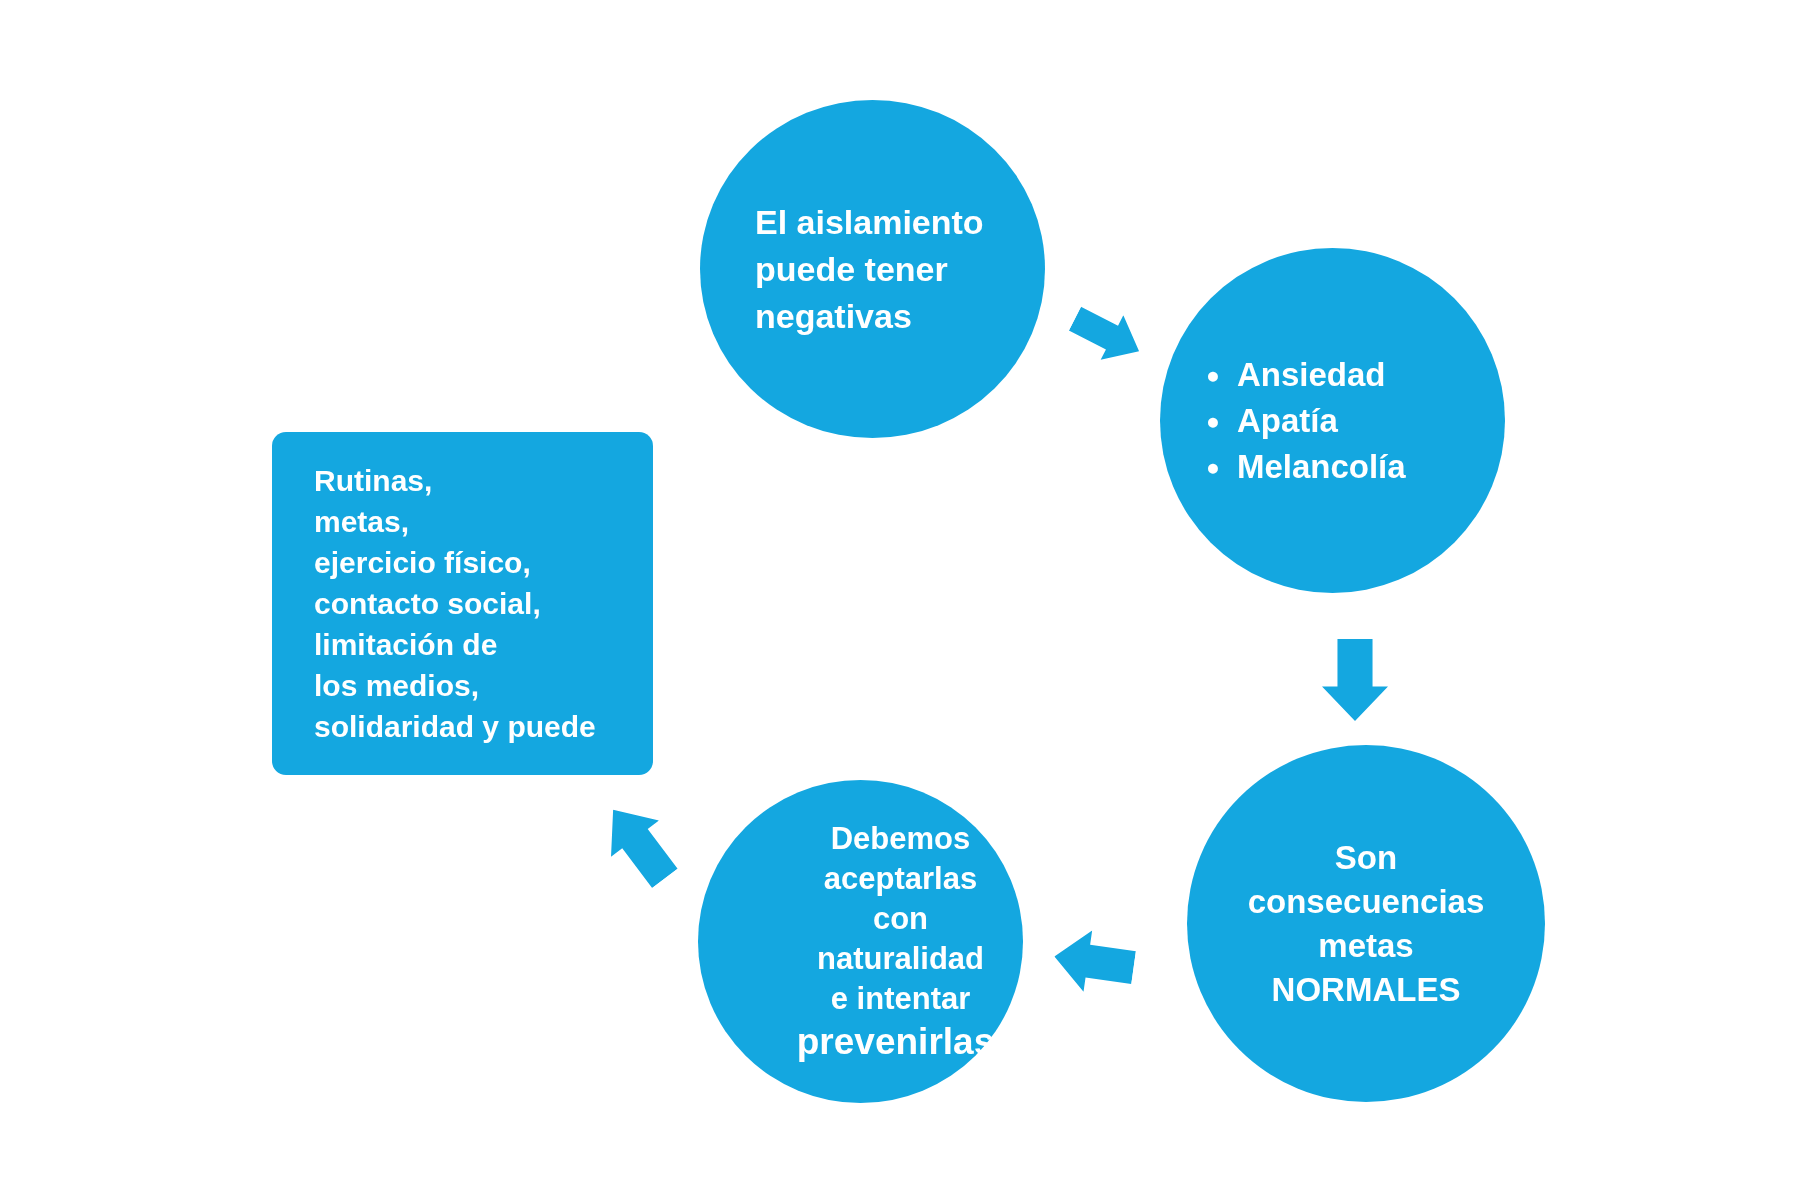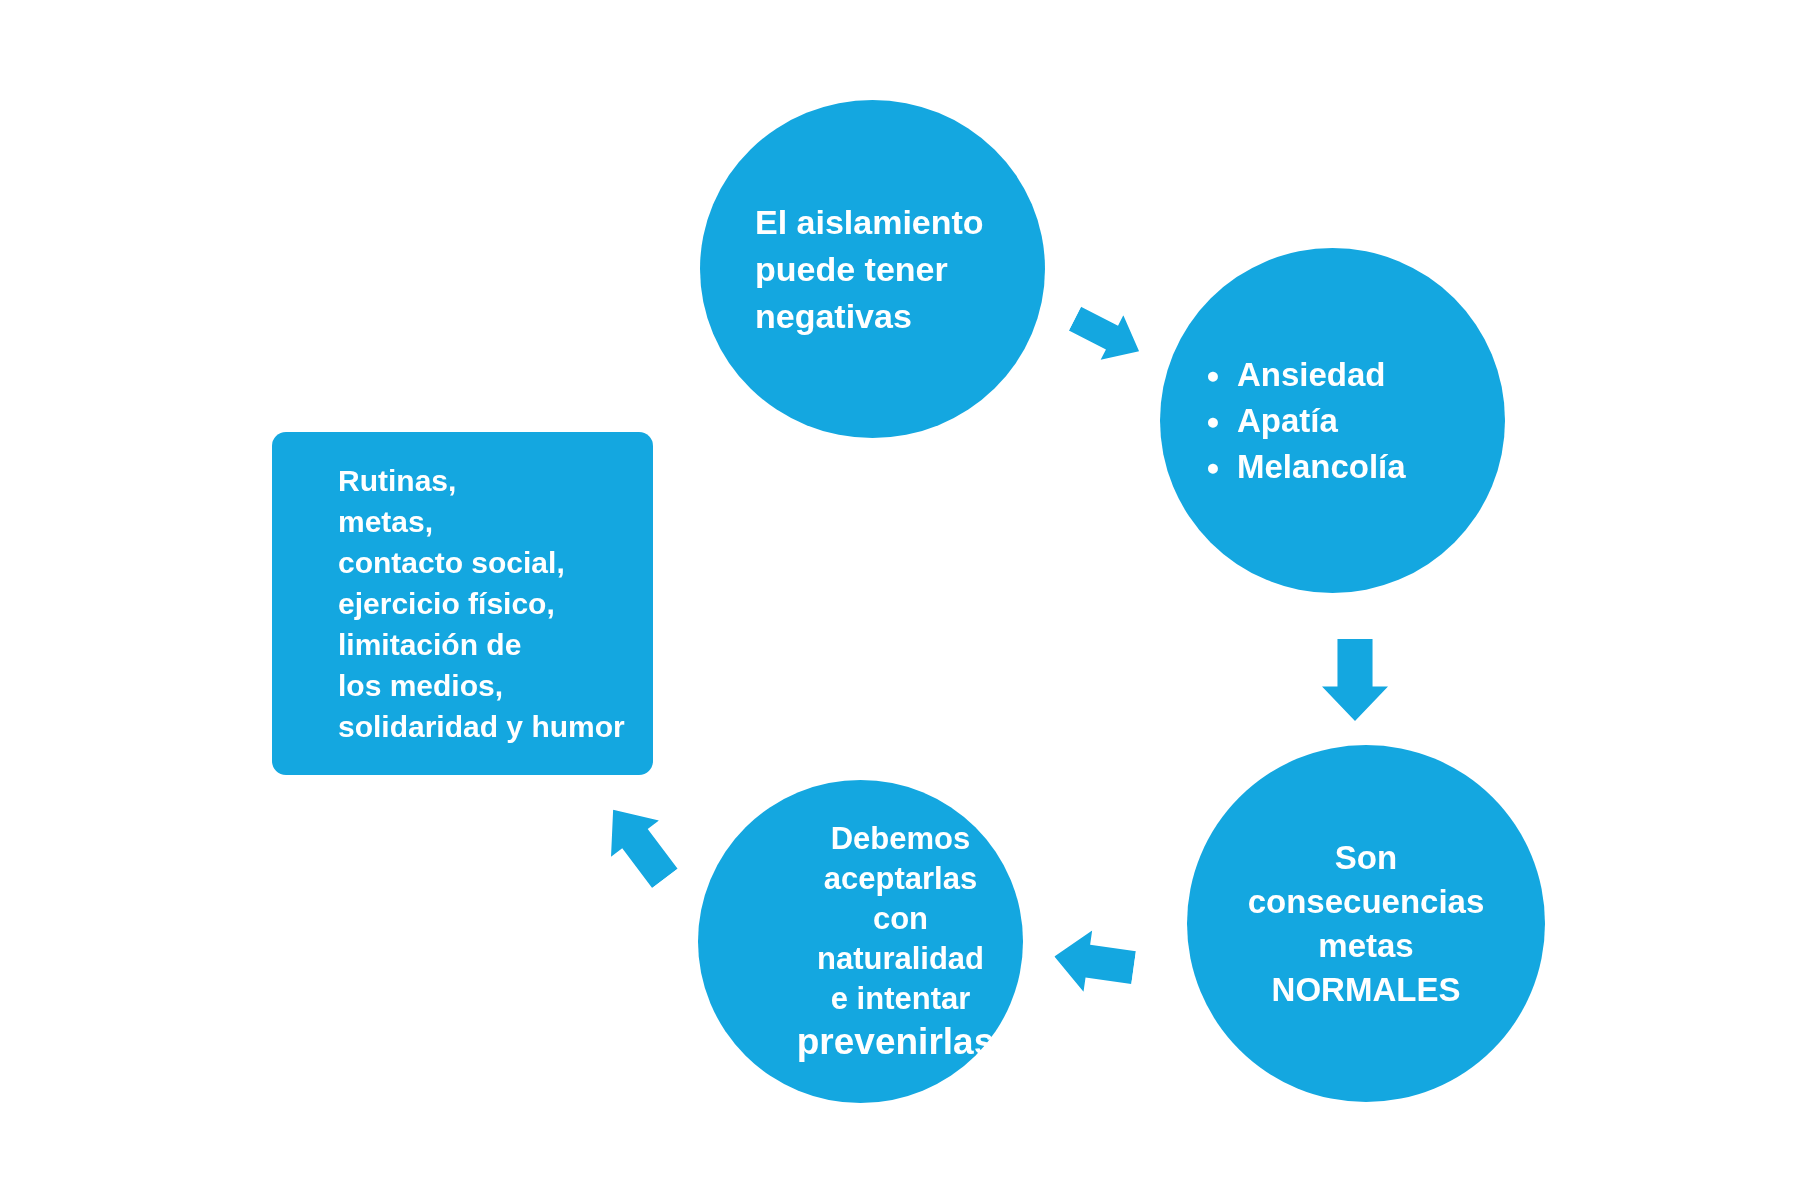--- a/index.html
+++ b/index.html
@@ -30,21 +30,21 @@
   #node-normales { left:1187px; top:745px; width:358px; height:357px;
     font-size:33px; line-height:44px; align-items:center; text-align:center; }
 
   
   #node-aceptarlas { left:698px; top:780px; width:325px; height:323px;
     padding-left:80px; font-size:31px; line-height:40px; align-items:center; }
   #node-aceptarlas .big-line { font-size:37px; line-height:46px; margin-left:-10px; }
 
   
   #node-estrategias { left:272px; top:432px; width:381px; height:343px;
-    padding-left:66px; font-size:30px; line-height:41px; align-items:flex-start; }
+    padding-left:42px; font-size:30px; line-height:41px; align-items:flex-start; }
 
   .arrow { position:absolute; }
   .arrow polygon { fill:var(--accent); }
 </style>
 </head>
 <body style="background: rgb(255, 255, 255);">
 
 <div id="canvas">
 
   <div class="node circle" id="node-isolation">
@@ -96,20 +96,20 @@
     <div class="big-line">prevenirlas</div>
   </div>
 
   <svg class="arrow" style="left:596px; top:814px; width:86px; height:60px; transform:rotate(-127deg);" viewBox="0 0 90 64" preserveAspectRatio="none">
     <polygon points="0,15 52,15 52,0 90,32 52,64 52,49 0,49"></polygon>
   </svg>
 
   <div class="node rounded-square" id="node-estrategias">
     <div>Rutinas,</div>
     <div>metas,</div>
+    <div>ejercicio físico,</div>
     <div>contacto social,</div>
-    <div>ejercicio físico,</div>
     <div>limitación de</div>
     <div>los medios,</div>
-    <div>solidaridad y humor</div>
+    <div>solidaridad y puede</div>
   </div>
 
 </div>
 
 </body></html>

